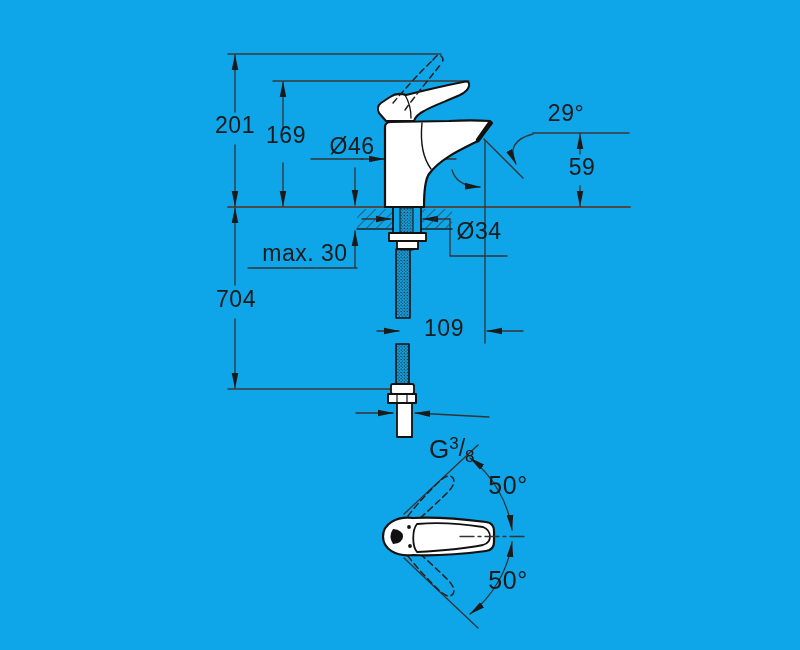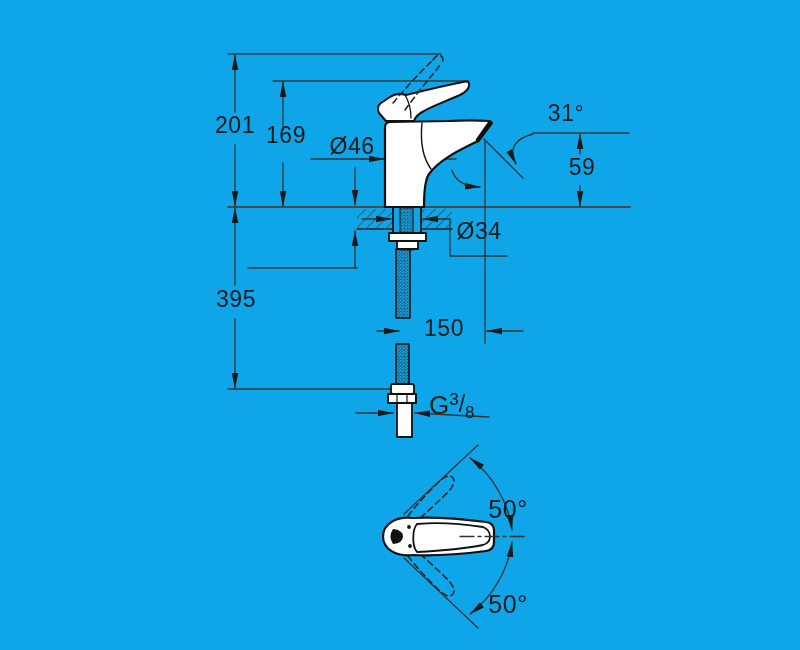--- a/index.html
+++ b/index.html
@@ -5,22 +5,22 @@
   html,body{margin:0;padding:0;background:#fff;}
   #stage{
     position:relative;width:800px;height:650px;background:#0ea5e9;
     font-family:"Liberation Sans", sans-serif;overflow:hidden;
   }
   #drawing{position:absolute;left:0;top:0;}
   .lbl{
     position:absolute;font-size:23px;color:#1a1a1a;line-height:1;
     text-align:center;white-space:nowrap;letter-spacing:.5px;
   }
-  .lbl.big{font-size:25px;margin-top:24px;}
-  .thread{position:absolute;color:#1a1a1a;white-space:nowrap;line-height:1;}
+  .lbl.big{font-size:25px;}
+  .thread{position:absolute;color:#1a1a1a;white-space:nowrap;line-height:1;margin-top:44px;}
   .thread .g{font-size:26px;}
   .thread .sup{font-size:17px;position:relative;top:-9px;}
   .thread .slash{font-size:23px;position:relative;top:-2px;}
   .thread .sub{font-size:17px;position:relative;top:4px;}
 </style>
 </head>
 <body>
 
 <div id="stage">
 
@@ -137,25 +137,26 @@
       <path d="M 498,490 A 106,106 0 0 0 470,458" fill="none" stroke="#333" stroke-width="1.3" marker-end="url(#ah)"></path>
       <path d="M 498,490 A 106,106 0 0 1 512,530" fill="none" stroke="#333" stroke-width="1.3" marker-end="url(#ah)"></path>
       <path d="M 498,582 A 106,106 0 0 1 470,614" fill="none" stroke="#333" stroke-width="1.3" marker-end="url(#ah)"></path>
       <path d="M 498,582 A 106,106 0 0 0 512,542" fill="none" stroke="#333" stroke-width="1.3" marker-end="url(#ah)"></path>
     </g>
   </svg>
 
   <div class="lbl" style="left:209px;top:114px;width:52px">201</div>
   <div class="lbl" style="left:261px;top:124px;width:50px">169</div>
   <div class="lbl" style="left:324px;top:135px;width:56px">Ø46</div>
-  <div class="lbl" style="left:540px;top:102px;width:52px">31°</div>
+  <div class="lbl" style="left:540px;top:102px;width:52px">29°</div>
   <div class="lbl" style="left:562px;top:156px;width:40px">59</div>
+  <div class="lbl" style="left:250px;top:242px;width:110px">max. 30</div>
   <div class="lbl" style="left:450px;top:220px;width:58px">Ø34</div>
-  <div class="lbl" style="left:211px;top:288px;width:50px">395</div>
-  <div class="lbl" style="left:418px;top:317px;width:52px">150</div>
+  <div class="lbl" style="left:211px;top:288px;width:50px">704</div>
+  <div class="lbl" style="left:418px;top:317px;width:52px">109</div>
 
   <div class="thread" style="left:429px;top:392px">
     <span class="g">G</span><span class="sup">3</span><span class="slash">/</span><span class="sub">8</span>
   </div>
 
   <div class="lbl big" style="left:482px;top:473px;width:52px">50°</div>
   <div class="lbl big" style="left:482px;top:568px;width:52px">50°</div>
 
 </div>
 

